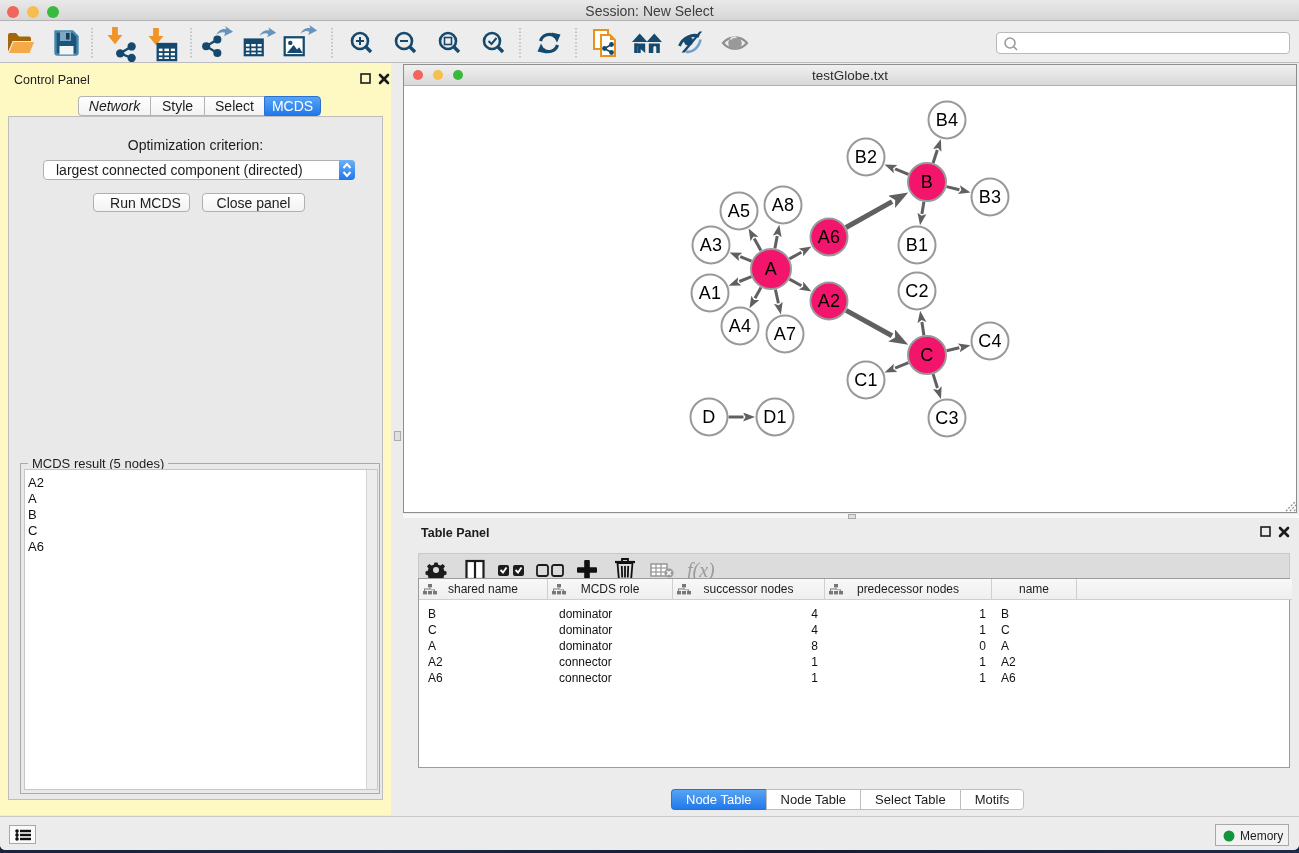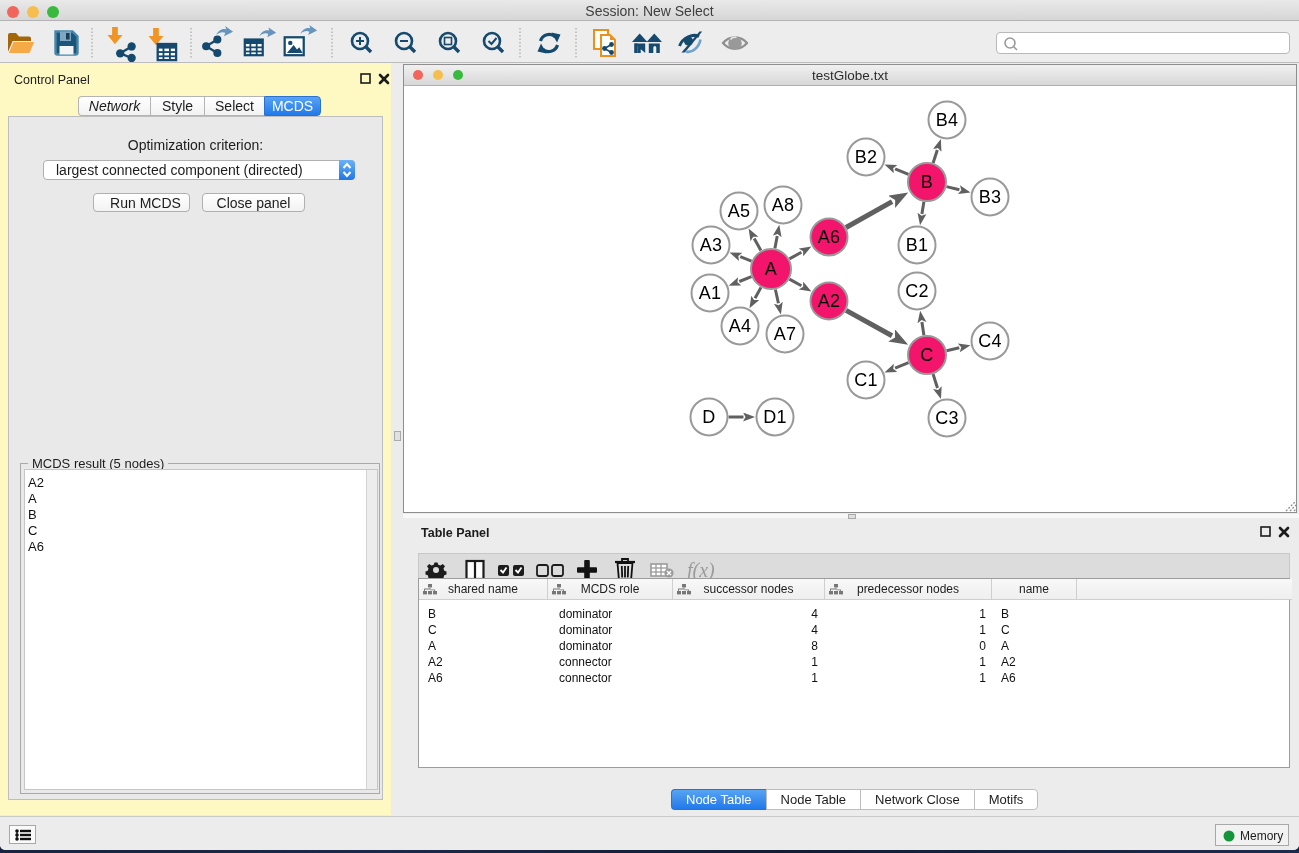--- a/index.html
+++ b/index.html
@@ -473,21 +473,21 @@
       <div class="trow" style="left:582px; top:27px;">B</div>
       <div class="trow" style="left:582px; top:43px;">C</div>
       <div class="trow" style="left:582px; top:59px;">A</div>
       <div class="trow" style="left:582px; top:75px;">A2</div>
       <div class="trow" style="left:582px; top:91px;">A6</div>
     </div>
   </div>
   <div class="btabs">
     <div class="btab sel">Node Table</div>
     <div class="btab">Node Table</div>
-    <div class="btab">Network Close</div>
+    <div class="btab">Select Table</div>
     <div class="btab">Motifs</div>
   </div>
 </div>
 <div class="thumb" style="left:394px; top:431px; width:7px; height:10px;"></div>
 <div style="position:absolute;left:403px;top:514px;width:896px;height:4px;background:#f8f8f8;"></div>
 <div class="thumb" style="left:848px; top:514px; width:8px; height:5px;"></div>
 <div id="desktopstrip"></div>
 <div id="statusbar">
   <div id="listbtn">
     <svg width="16" height="12" viewBox="0 0 16 12" style="position:absolute;left:5px;top:3px;">

